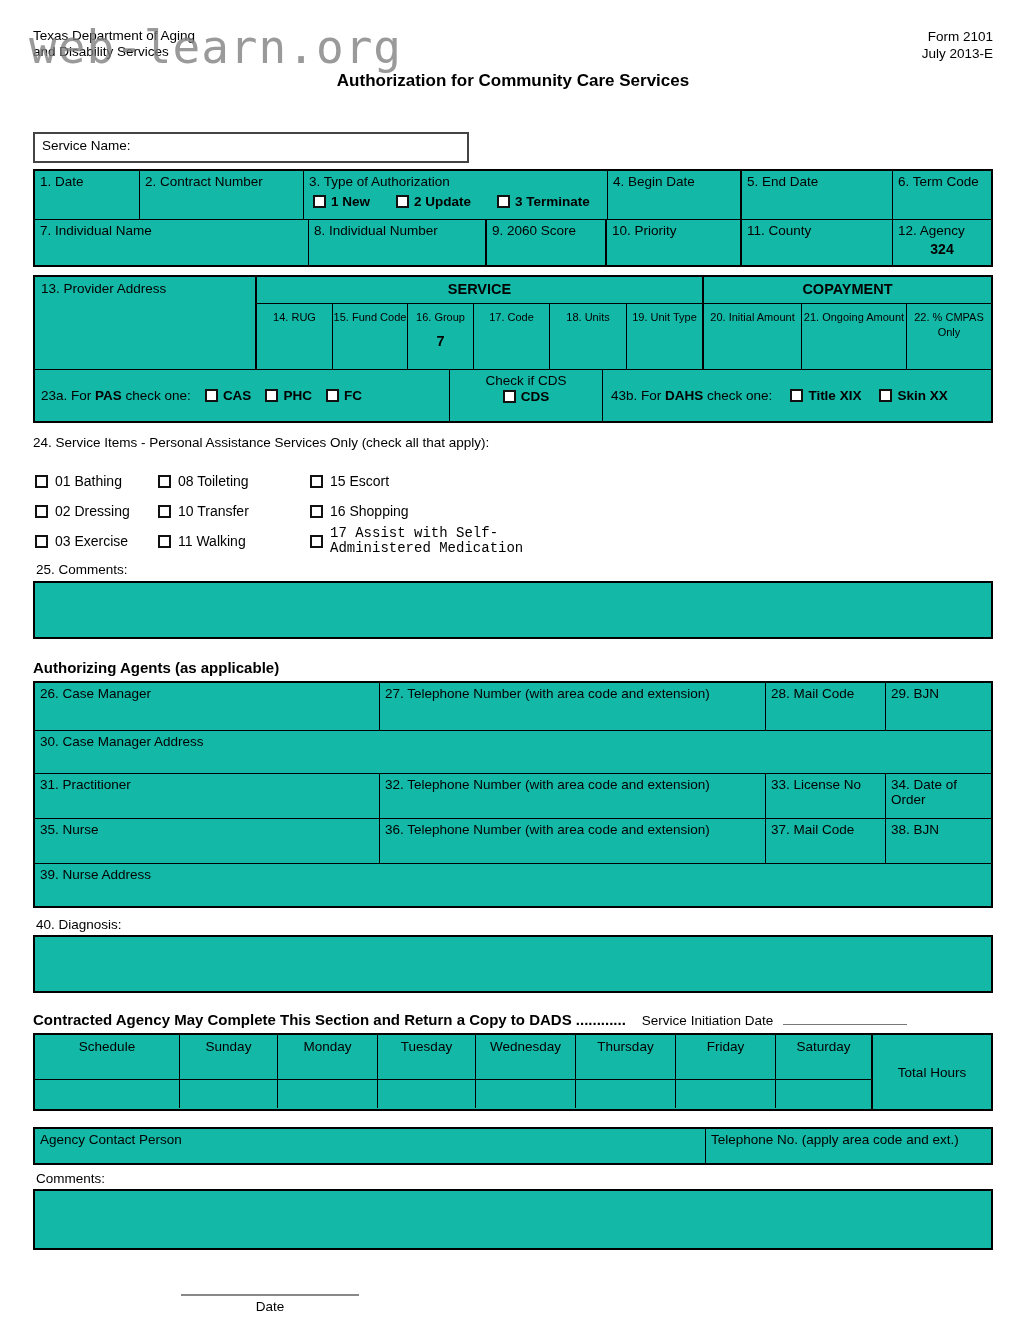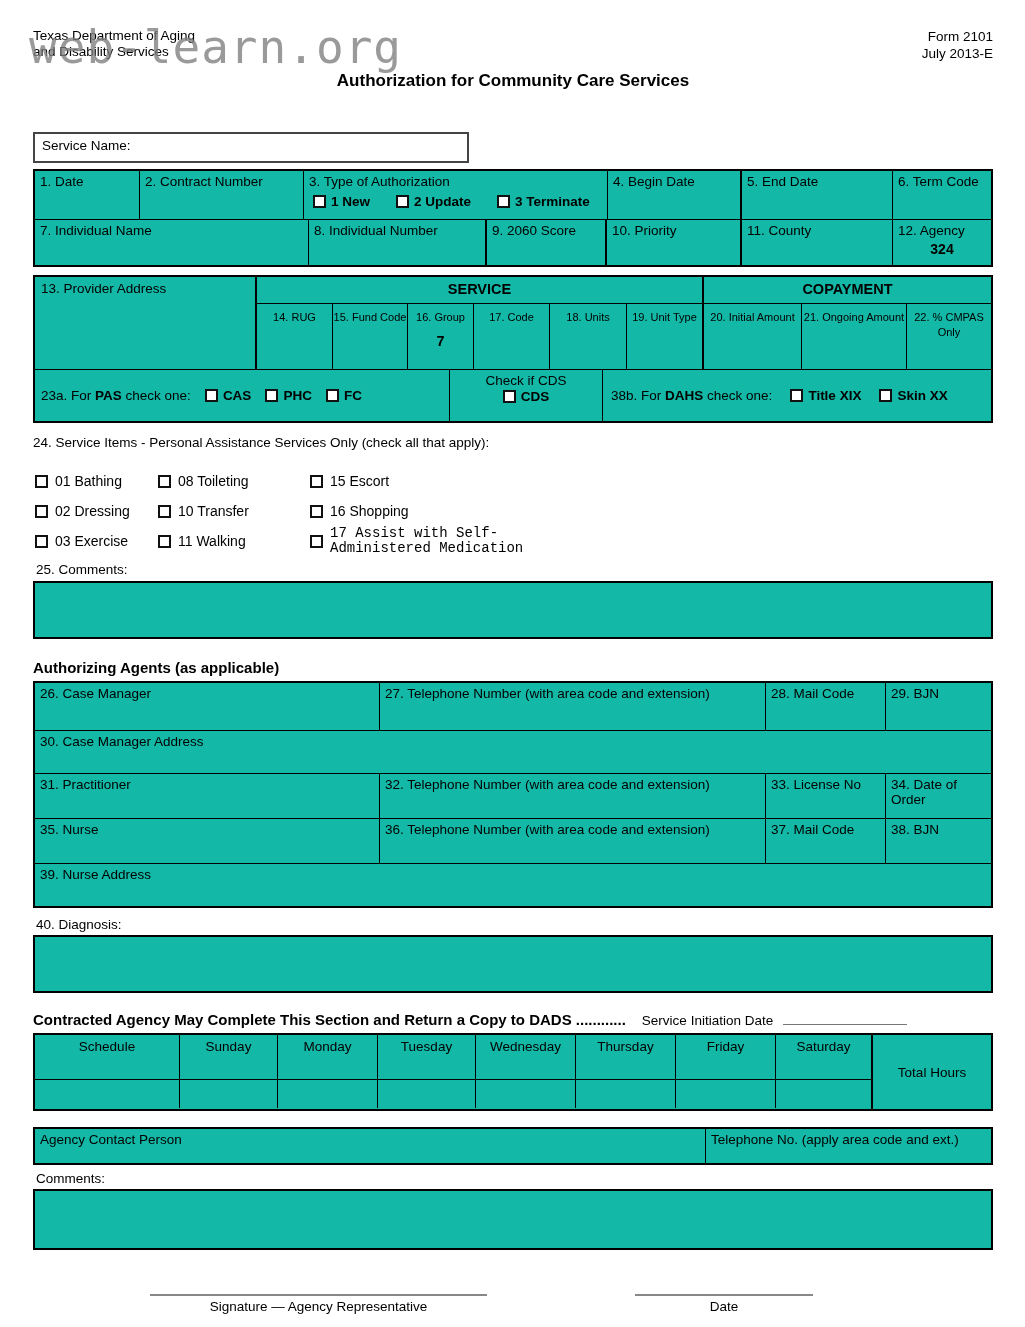--- a/index.html
+++ b/index.html
@@ -240,21 +240,21 @@
           </span>
       </div>
       <div class="c23cds">
         <div class="lbl">Check if CDS</div>
         <span class="opt" style="margin-top:1px">
             <span class="cb"></span>
             <span>CDS</span>
           </span>
       </div>
       <div class="c23b">
-        <span class="inline-lbl"><span>38b. For</span> <b>DAHS</b> <span>check one:</span></span>
+        <span class="inline-lbl"><span>43b. For</span> <b>DAHS</b> <span>check one:</span></span>
         <span class="opt">
             <span class="cb"></span>
             <span>Title XIX</span>
           </span>
         <span class="opt">
             <span class="cb"></span>
             <span>Skin XX</span>
           </span>
       </div>
     </div>
@@ -410,21 +410,18 @@
     </div>
     <div class="cell c2">
       <span class="lbl">Telephone No. (apply area code and ext.)</span>
     </div>
   </div>
 
   <div class="cmt-lbl lbl">Comments:</div>
   <div class="box cmt2-box"></div>
 
   <div class="sig-area">
-    <div class="sig-block sig1">
-      <span>Signature — Agency Representative</span>
-    </div>
     <div class="sig-block sig2">
       <span>Date</span>
     </div>
   </div>
 
 </div>
 
 </body></html>

